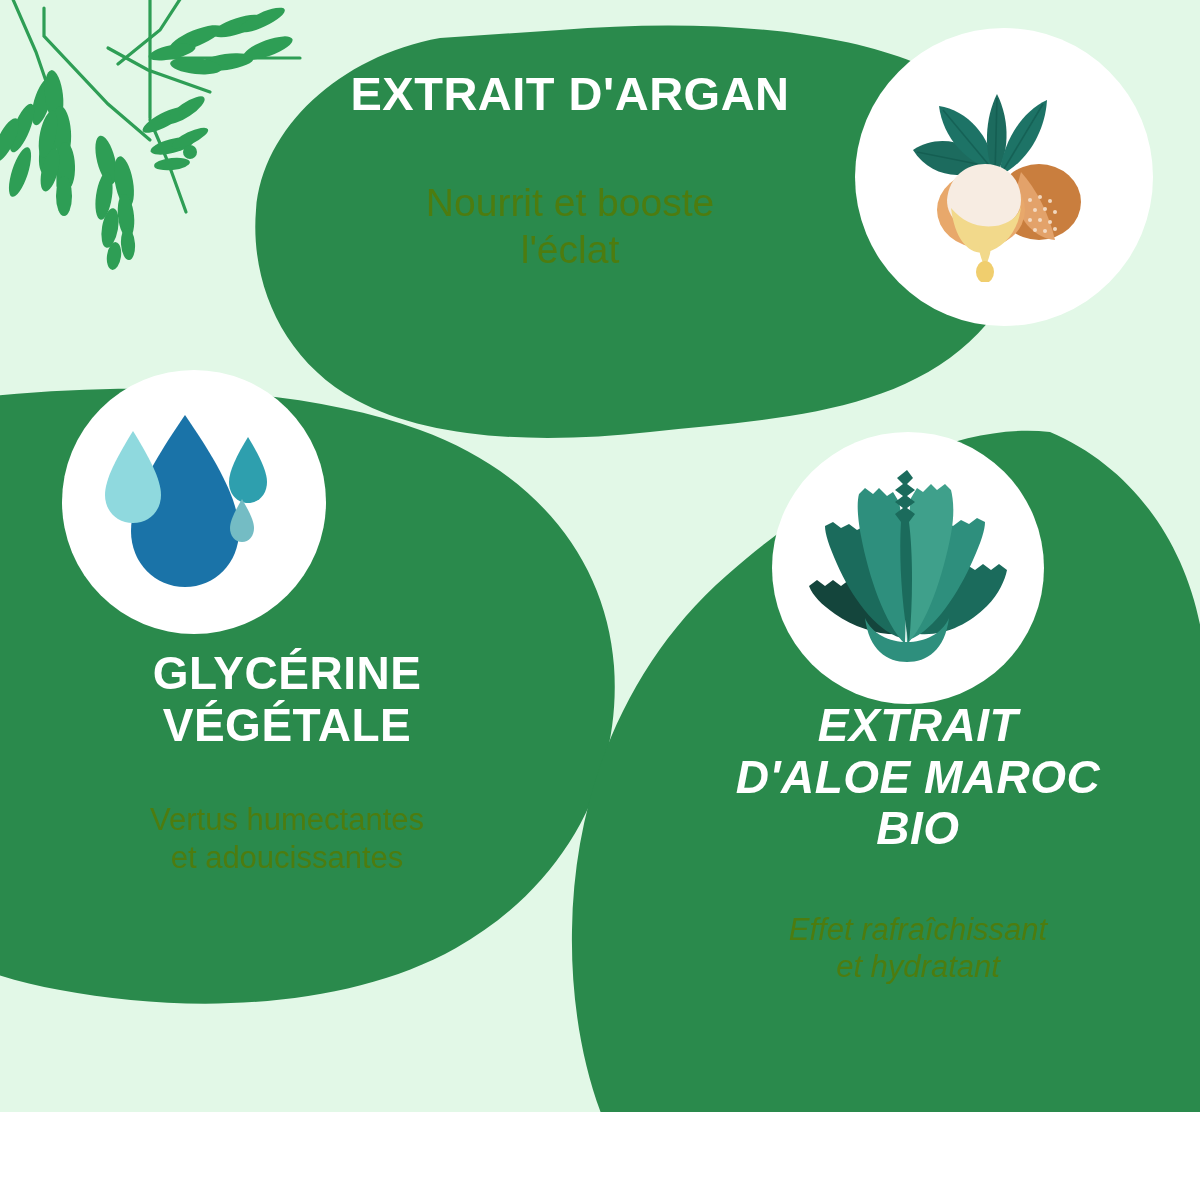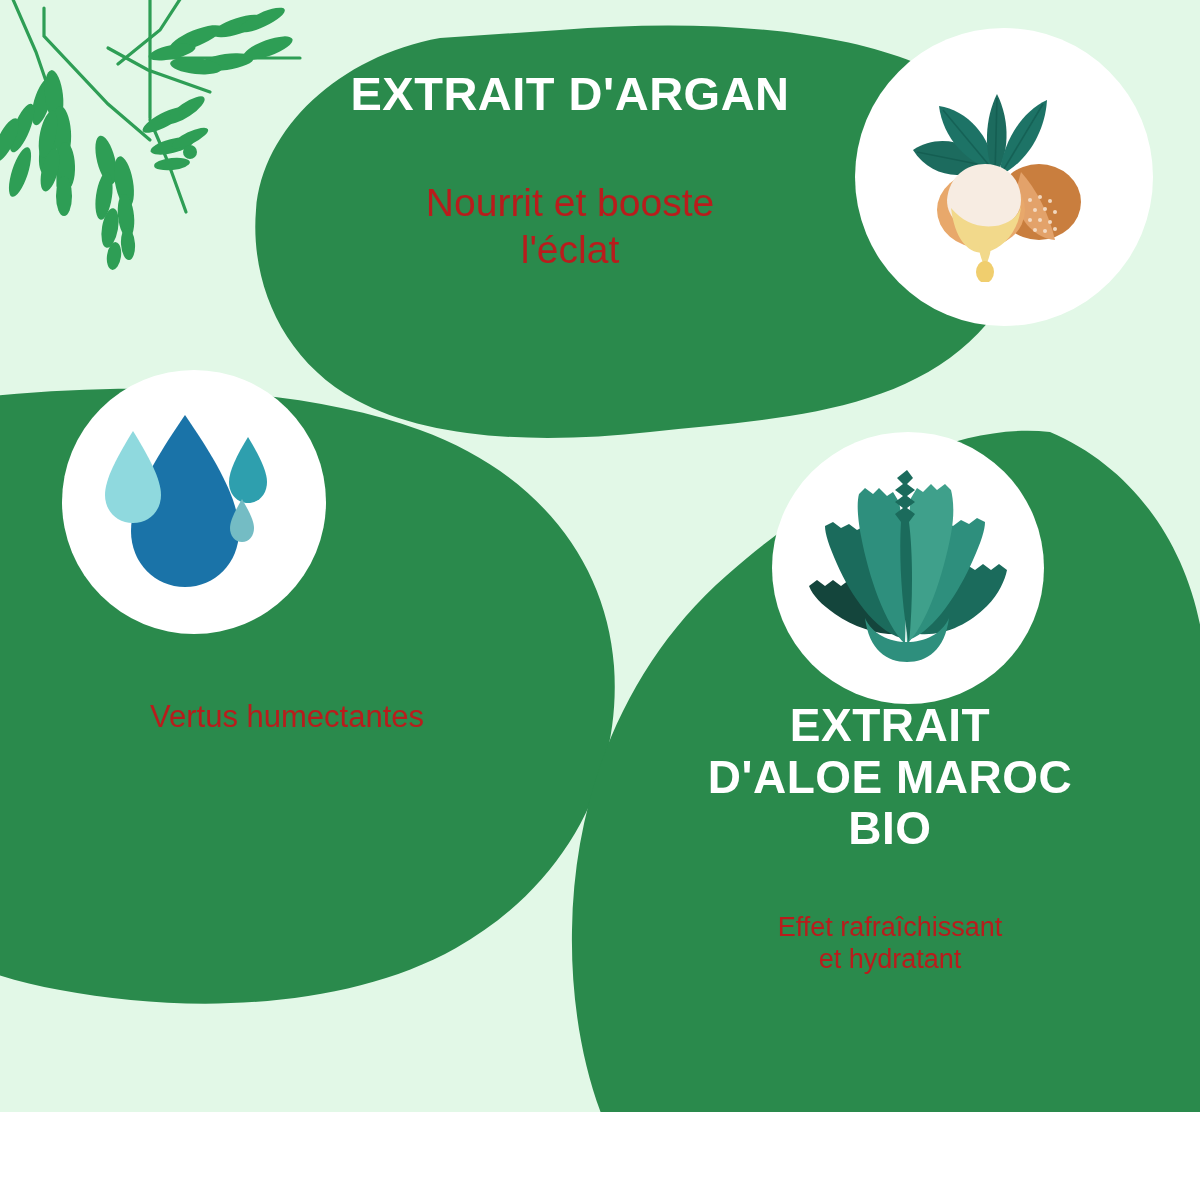--- a/index.html
+++ b/index.html
@@ -32,21 +32,21 @@
   .block .title {
     font-weight: 700;
     letter-spacing: 0.5px;
     line-height: 1.12;
     color: #ffffff;
     margin: 0;
   }
   .block .subtitle {
     font-weight: 300;
     line-height: 1.22;
-    color: #b91c1c;
+    color: #4d7c0f;
     margin: 6px;
   }
 
   
   #block-argan {
     left: 300px;
     top: 68px;
     width: 540px;
   }
   #block-argan .title { font-size: 47px; }
@@ -56,26 +56,27 @@
   #block-glycerine {
     left: 52px;
     top: 648px;
     width: 470px;
   }
   #block-glycerine .title { font-size: 46px; }
   #block-glycerine .subtitle { font-size: 31px; margin-top: 50px; }
 
   
   #block-aloe {
-    left: 650px;
+    left: 678px;
     top: 700px;
     width: 480px;
+    font-style: italic;
   }
   #block-aloe .title { font-size: 46px; }
-  #block-aloe .subtitle { font-size: 27px; margin-top: 56px; }
+  #block-aloe .subtitle { font-size: 31px; margin-top: 56px; }
 
   
   .medallion {
     position: absolute;
     border-radius: 50%;
     background: #ffffff;
     display: flex;
     align-items: center;
     justify-content: center;
   }
@@ -174,22 +175,27 @@
     <h2 class="title">
       <span>EXTRAIT D'ARGAN</span><br>
     </h2>
     <p class="subtitle">
       <span>Nourrit et booste</span><br>
       <span>l'éclat</span>
     </p>
   </div>
 
   <div class="block" id="block-glycerine">
+    <h2 class="title">
+      <span>GLYCÉRINE</span><br>
+      <span>VÉGÉTALE</span>
+    </h2>
     <p class="subtitle">
       <span>Vertus humectantes</span><br>
+      <span>et adoucissantes</span>
     </p>
   </div>
 
   <div class="block" id="block-aloe">
     <h2 class="title">
       <span>EXTRAIT</span><br>
       <span>D'ALOE MAROC</span><br>
       <span>BIO</span>
     </h2>
     <p class="subtitle">

